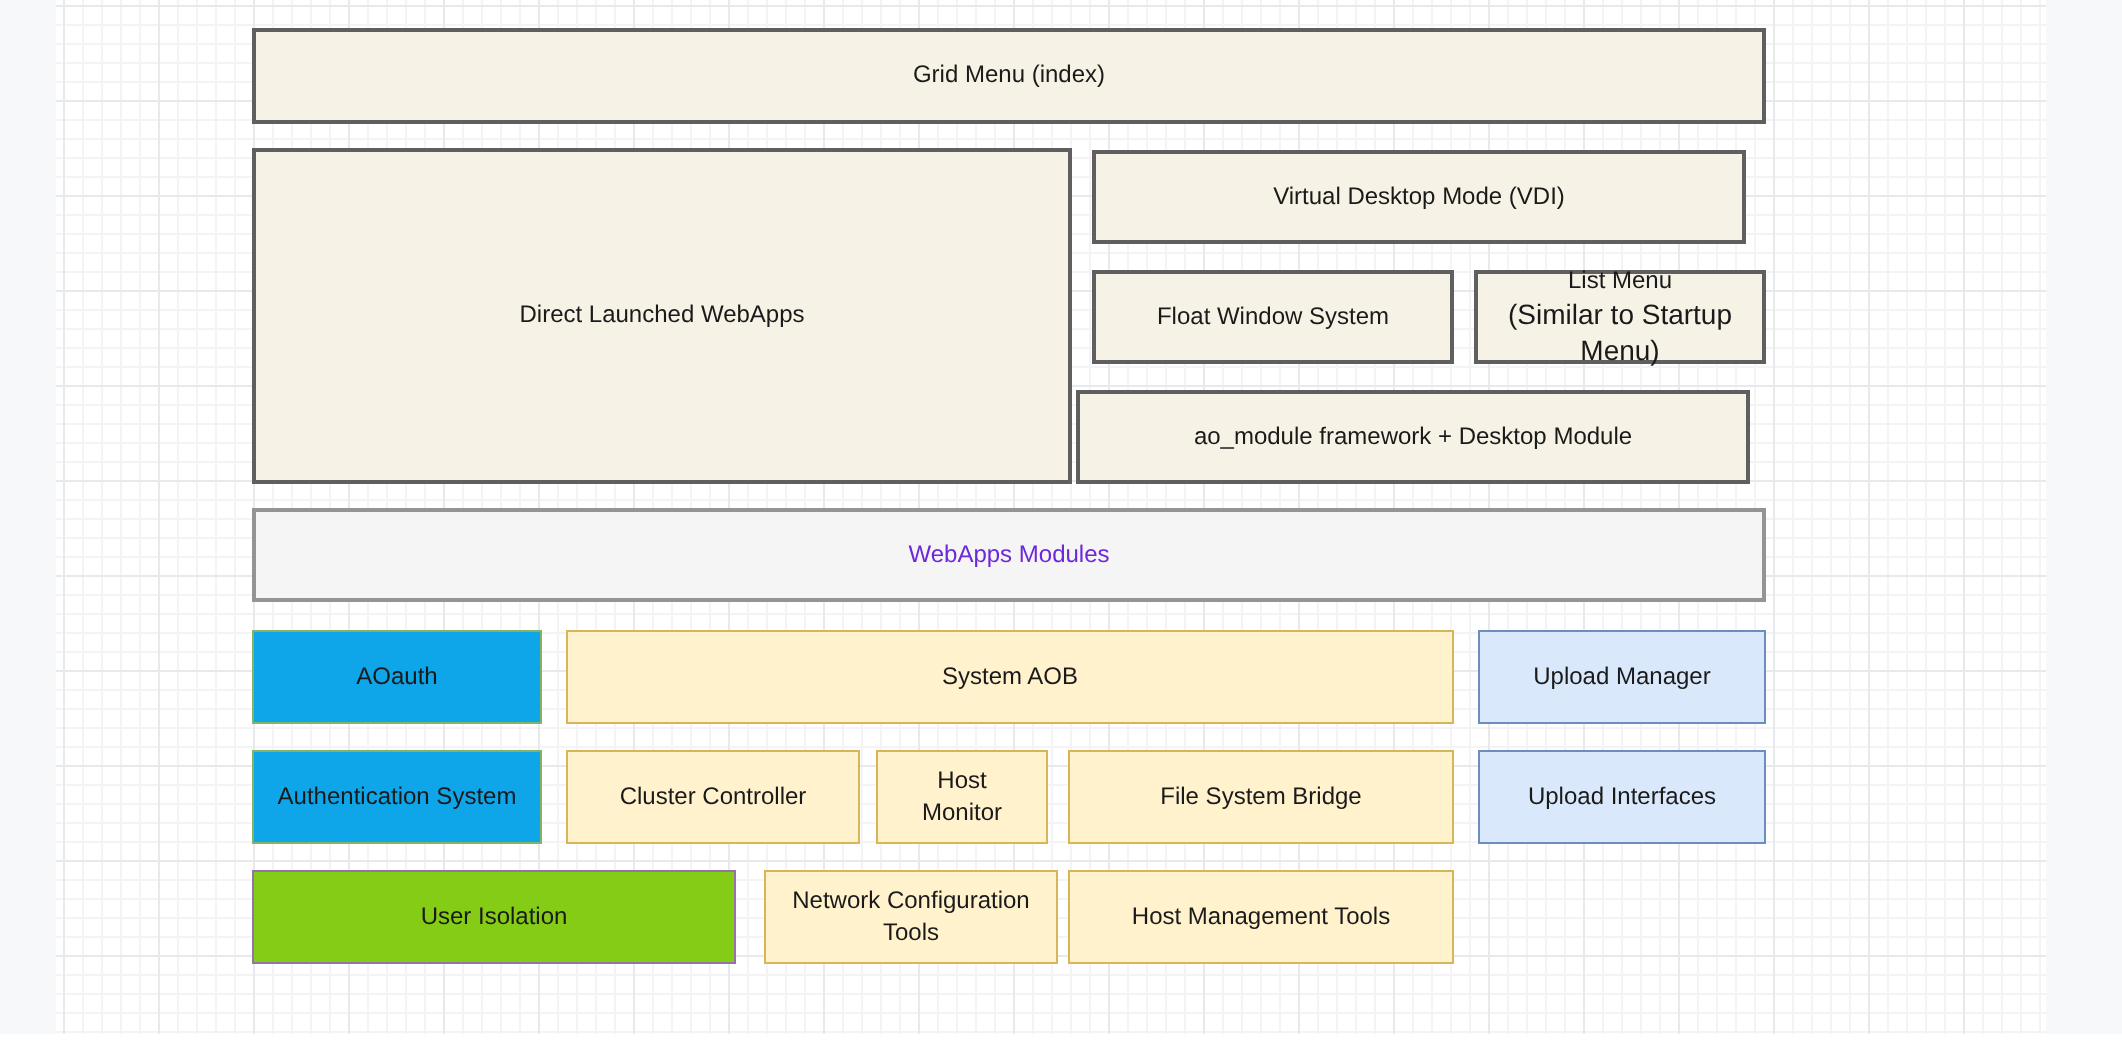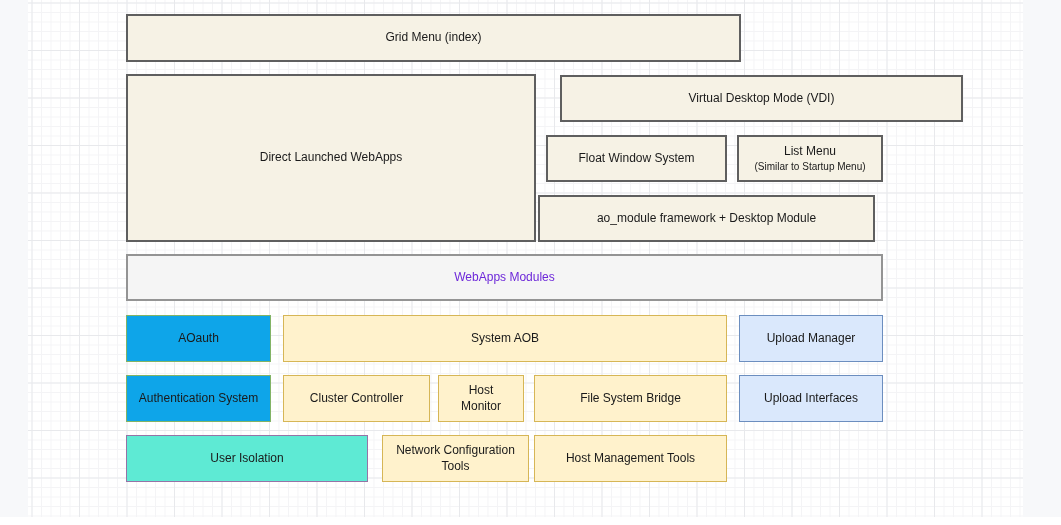--- a/index.html
+++ b/index.html
@@ -26,40 +26,40 @@
     position:absolute;box-sizing:border-box;
     display:flex;flex-direction:column;align-items:center;justify-content:center;
     text-align:center;font-size:12px;color:#1a1a1a;line-height:1.3;
     padding:2px 10px;
   }
   .cream {background:#f6f2e5;border:2px solid #5f5f5f;}
   .graybar{background:#f5f5f5;border:2px solid #949494;color:#6d28d9;}
   .green {background:#0ea5e9;border:1.4px solid #82b366;}
   .yellow{background:#fff2cc;border:1.4px solid #d6b656;}
   .blue  {background:#dae8fc;border:1.4px solid #6c8ebf;}
-  .purple{background:#5eead4;border:1.4px solid #9673a6;}
+  .purple{background:#84cc16;border:1.4px solid #9673a6;}
   .lbl{display:block;}
-  .sub-small{display:block;font-size:10px;text-align:center;}
+  .sub-small{display:block;font-size:14px;text-align:center;}
 </style>
 </head>
 <body>
 
 <div class="side-strip left"></div>
 <div class="canvas"></div>
 <div class="side-strip right"></div>
 
-<div class="box cream" style="left:126px;top:14px;width:615px;height:48px">
+<div class="box cream" style="left:126px;top:14px;width:757px;height:48px">
   <span class="lbl">Grid Menu (index)</span>
 </div>
 
 <div class="box cream" style="left:126px;top:74px;width:410px;height:168px">
   <span class="lbl">Direct Launched WebApps</span>
 </div>
 
-<div class="box cream" style="left:560px;top:75px;width:403px;height:47px">
+<div class="box cream" style="left:546px;top:75px;width:327px;height:47px">
   <span class="lbl">Virtual Desktop Mode (VDI)</span>
 </div>
 
 <div class="box cream" style="left:546px;top:135px;width:181px;height:47px">
   <span class="lbl">Float Window System</span>
 </div>
 
 <div class="box cream" style="left:737px;top:135px;width:146px;height:47px">
   <span class="lbl">List Menu</span>
   <span class="sub-small">(Similar to Startup Menu)</span>

